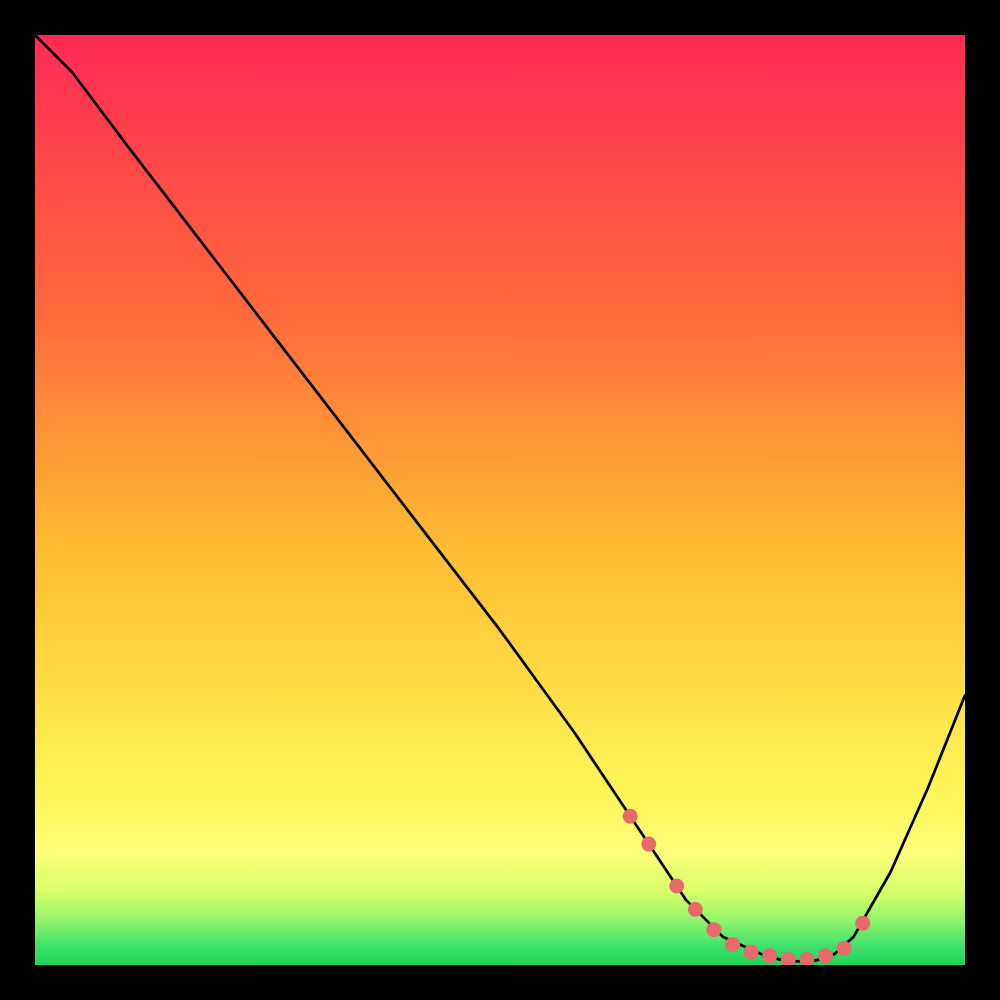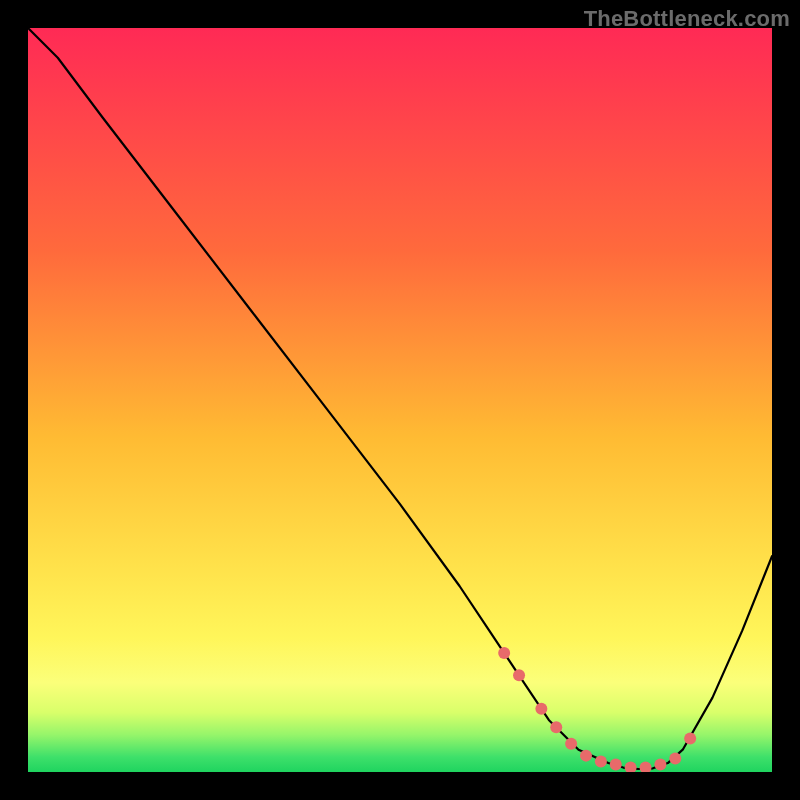--- a/index.html
+++ b/index.html
@@ -30,21 +30,20 @@
   .plot-area svg {
     display: block;
     width: 100%;
     height: 100%;
   }
 </style>
 </head>
 <body>
 
 <div class="frame">
-  <div class="watermark">TheBottleneck.com</div>
 
   <div class="plot-area">
     <svg viewBox="0 0 744 744" preserveAspectRatio="none">
       <defs>
         <linearGradient id="bg-grad" x1="0" y1="0" x2="0" y2="1">
         <stop offset="0%" stop-color="#ff2a55"></stop>
             <stop offset="30%" stop-color="#ff6a3c"></stop>
             <stop offset="55%" stop-color="#ffbb33"></stop>
             <stop offset="72%" stop-color="#ffe14a"></stop>
             <stop offset="82%" stop-color="#fff65a"></stop>

